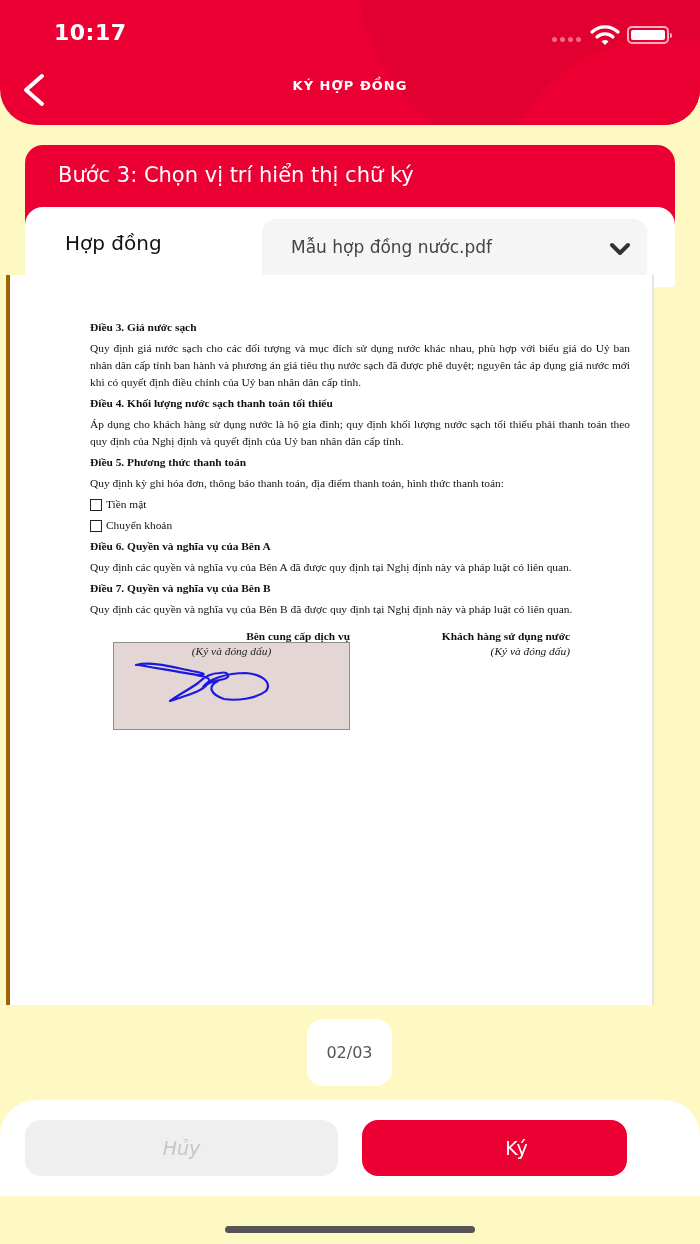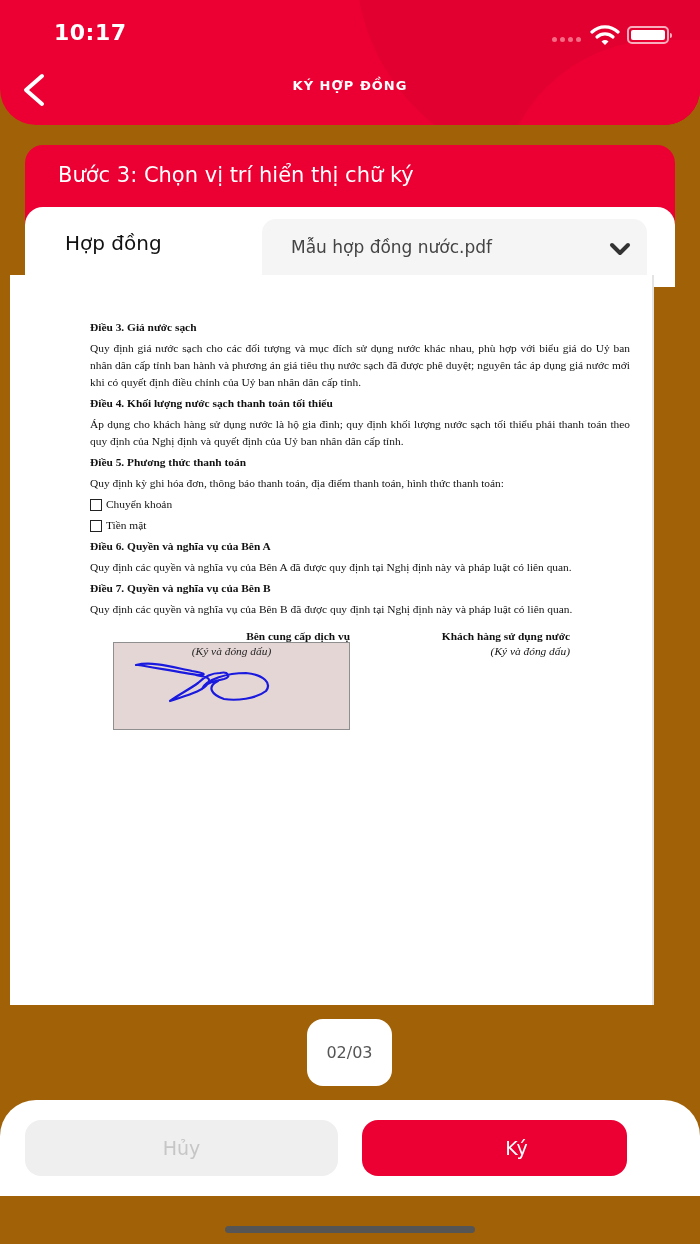--- a/index.html
+++ b/index.html
@@ -1,17 +1,17 @@
 <!DOCTYPE html>
 <html><head>
 <meta charset="utf-8">
 <style>
   * { box-sizing: border-box; margin: 0; padding: 0; }
   html, body { width: 700px; height: 1244px; overflow: hidden; background: #f7f7f7; font-family: "DejaVu Sans", sans-serif; }
-  .screen { position: relative; width: 700px; height: 1244px; background: #a16207; }
+  .screen { position: relative; width: 700px; height: 1244px; background: #fef9c3; }
 
   
   .header { position: absolute; left: 0; top: 0; width: 700px; height: 125px; background: #ec0033; border-radius: 0 0 36px 36px; overflow: hidden; }
   .header .deco1 { position: absolute; left: 370px; top: -40px; width: 420px; height: 210px; background: #e10030; border-radius: 0 0 0 240px; transform: rotate(-8deg); }
   .header .deco2 { position: absolute; left: 500px; top: 40px; width: 260px; height: 160px; background: #ec0033; border-radius: 160px 0 0 0; }
   .status-time { position: absolute; left: 54px; top: 20px; color: #fff; font-size: 22px; font-weight: bold; letter-spacing: 0.5px; }
   .signal { position: absolute; left: 552px; top: 37px; display: flex; gap: 3px; }
   .signal span { width: 5px; height: 5px; border-radius: 50%; background: #f56b85; }
   .wifi { position: absolute; left: 590px; top: 24px; width: 30px; height: 22px; }
   .battery { position: absolute; left: 627px; top: 26px; width: 42px; height: 18px; border: 2px solid #f8aebd; border-radius: 5px; padding: 2px; }
@@ -45,21 +45,21 @@
   .sig-box { position: absolute; left: 23px; top: 14px; width: 237px; height: 88px; background: #e5d6d6; border: 1.5px solid #8f8f8f; cursor: pointer; }
   .sig-box .s { position: absolute; left: 0; right: 0; top: 0; text-align: center; font-style: italic; color: #222; }
   .sig-svg { position: absolute; left: 18px; top: 16px; width: 160px; height: 50px; }
 
   
   .page-indicator { position: absolute; left: 307px; top: 1019px; width: 85px; height: 67px; background: #fff; border-radius: 16px; display: flex; align-items: center; justify-content: center; font-size: 16px; color: #555; }
 
   
   .bottom-bar { position: absolute; left: 0; top: 1100px; width: 700px; height: 96px; background: #fff; border-radius: 36px 36px 0 0; }
   .btn { position: absolute; top: 20px; height: 56px; border-radius: 16px; display: flex; align-items: center; justify-content: center; font-size: 19px; cursor: pointer; }
-  .btn-cancel { left: 25px; width: 313px; background: #efefef; color: #c6c6c6; }
+  .btn-cancel { left: 25px; width: 313px; background: #efefef; color: #c6c6c6; font-style: italic; }
   .btn-sign { left: 362px; width: 265px; background: #ec0033; color: #fff; padding-left: 44px; }
   .home-indicator { position: absolute; left: 225px; top: 1226px; width: 250px; height: 7px; background: #555; border-radius: 4px; }
 </style>
 </head>
 <body>
 
 <div class="screen">
 
   <div class="header">
     <div class="deco1"></div>
@@ -106,25 +106,25 @@
       <div class="h">Điều 3. Giá nước sạch</div>
       <div class="p">Quy định giá nước sạch cho các đối tượng và mục đích sử dụng nước khác nhau, phù hợp với biểu giá do Uỷ ban nhân dân cấp tỉnh ban hành và phương án giá tiêu thụ nước sạch đã được phê duyệt; nguyên tắc áp dụng giá nước mới khi có quyết định điều chỉnh của Uỷ ban nhân dân cấp tỉnh.</div>
 
       <div class="h">Điều 4. Khối lượng nước sạch thanh toán tối thiểu</div>
       <div class="p">Áp dụng cho khách hàng sử dụng nước là hộ gia đình; quy định khối lượng nước sạch tối thiểu phải thanh toán theo quy định của Nghị định và quyết định của Uỷ ban nhân dân cấp tỉnh.</div>
 
       <div class="h">Điều 5. Phương thức thanh toán</div>
       <div class="p">Quy định kỳ ghi hóa đơn, thông báo thanh toán, địa điểm thanh toán, hình thức thanh toán:</div>
       <div class="cb">
         <span class="box"></span>
-        <span>Chuyển khoản</span>
+        <span>Tiền mặt</span>
       </div>
       <div class="cb">
         <span class="box"></span>
-        <span>Tiền mặt</span>
+        <span>Chuyển khoản</span>
       </div>
 
       <div class="h">Điều 6. Quyền và nghĩa vụ của Bên A</div>
       <div class="p">Quy định các quyền và nghĩa vụ của Bên A đã được quy định tại Nghị định này và pháp luật có liên quan.</div>
 
       <div class="h">Điều 7. Quyền và nghĩa vụ của Bên B</div>
       <div class="p">Quy định các quyền và nghĩa vụ của Bên B đã được quy định tại Nghị định này và pháp luật có liên quan.</div>
 
       <div class="sig-area">
         <div class="sig-col sig-left">

